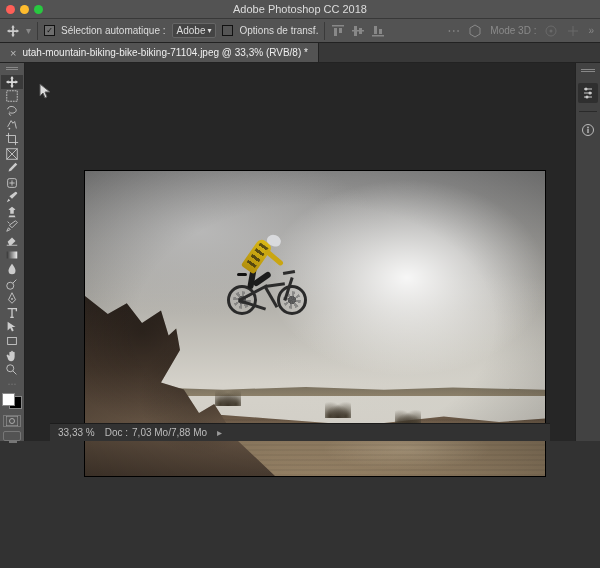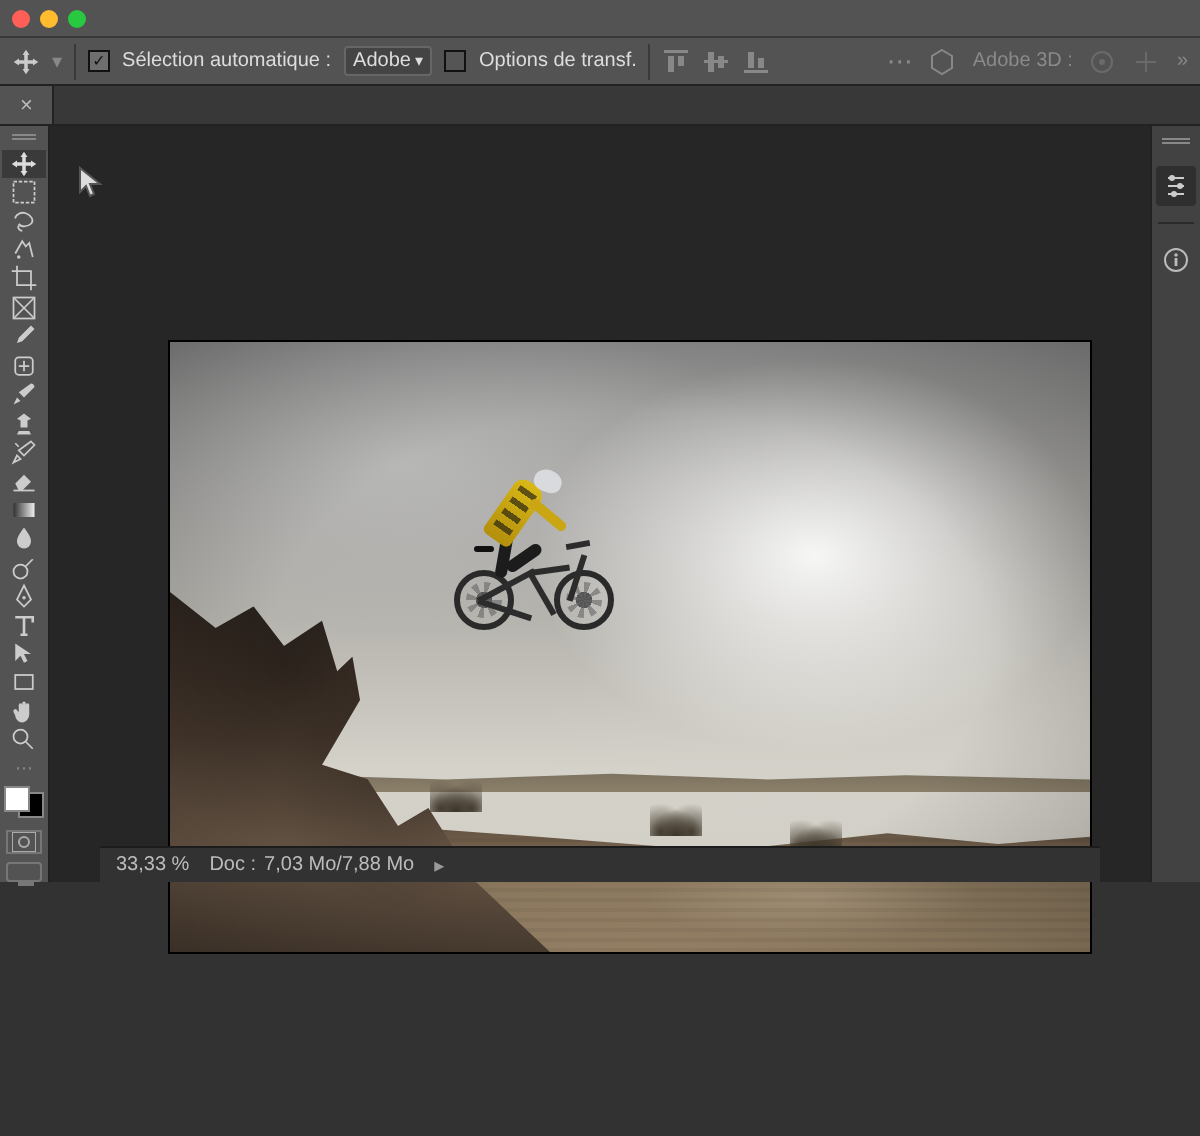--- a/index.html
+++ b/index.html
@@ -119,20 +119,21 @@
 </style>
 </head>
 <body>
 
 <div class="titlebar">
   <div class="traffic">
     <div class="dot" style="background:#ff5f57"></div>
     <div class="dot" style="background:#febc2e"></div>
     <div class="dot" style="background:#28c840"></div>
   </div>
+  <div class="title">Adobe Photoshop CC 2018</div>
 </div>
 
 <div class="optionsbar">
   <span class="icon">
     <svg viewBox="0 0 16 16">
         <path d="M8 1l2 3H9v3h3V6l3 2-3 2V9H9v3h1l-2 3-2-3h1V9H4v1L1 8l3-2v1h3V4H6z" fill="#ccc"></path>
       </svg>
   </span>
   <span style="color:#888">▾</span>
   <div class="sep"></div>
@@ -166,39 +167,40 @@
         <rect x="8" y="5" width="3" height="5" fill="#888"></rect>
       </svg>
     </span>
   <div class="right-opts">
     <span style="font-size:13px">⋯</span>
     <span class="icon">
         <svg viewBox="0 0 14 14">
           <path d="M7 1l5 3v6l-5 3-5-3V4z" fill="none" stroke="#888"></path>
         </svg>
       </span>
-    <span>Adobe 3D :</span>
+    <span>Mode 3D :</span>
     <span class="icon">
         <svg viewBox="0 0 14 14">
           <circle cx="7" cy="7" r="5" fill="none" stroke="#6a6a6a"></circle>
           <circle cx="7" cy="7" r="1.5" fill="#6a6a6a"></circle>
         </svg>
       </span>
     <span class="icon">
         <svg viewBox="0 0 14 14">
           <path d="M7 2v10M2 7h10" stroke="#6a6a6a"></path>
         </svg>
       </span>
     <span style="color:#888">»</span>
   </div>
 </div>
 
 <div class="tabbar">
   <div class="tab">
     <span class="close">×</span>
+    <span>utah-mountain-biking-bike-biking-71104.jpeg @ 33,3% (RVB/8) *</span>
   </div>
 </div>
 
 <div class="workspace">
 
   <div class="toolcol">
     <div class="grip">
         <div></div>
         <div></div>
       </div>

